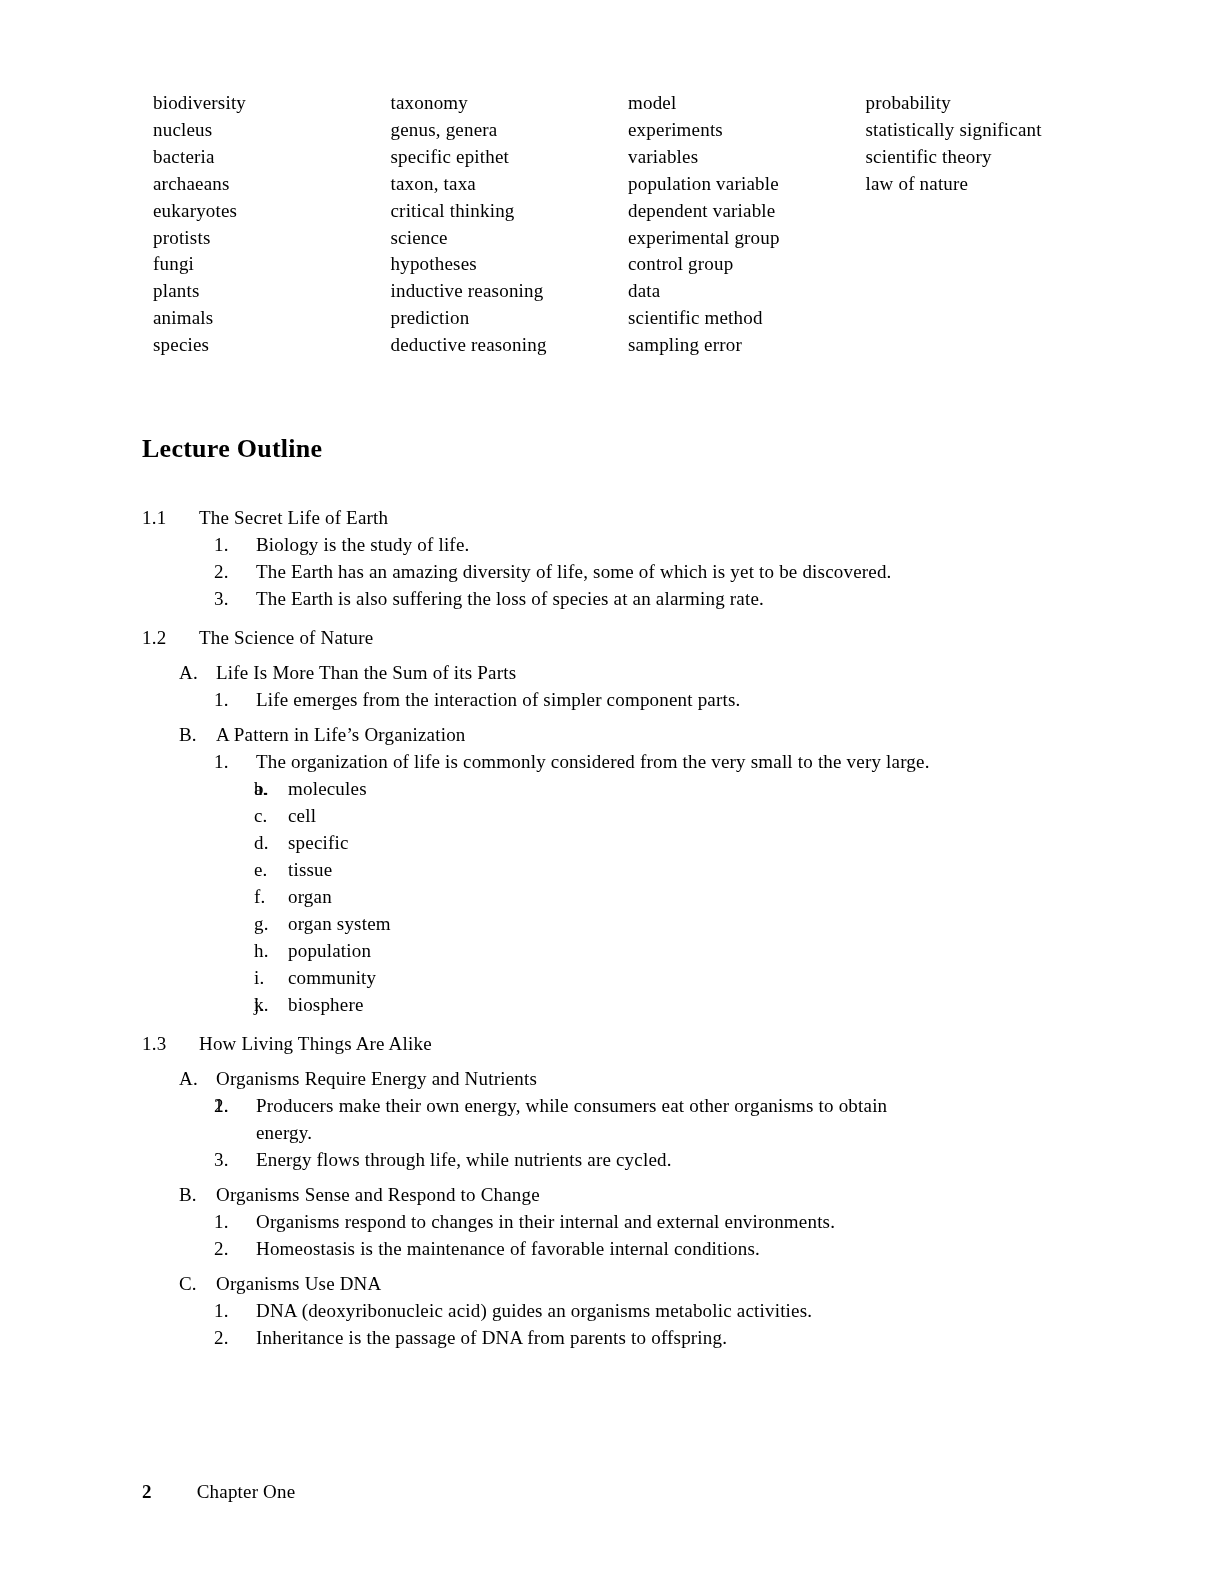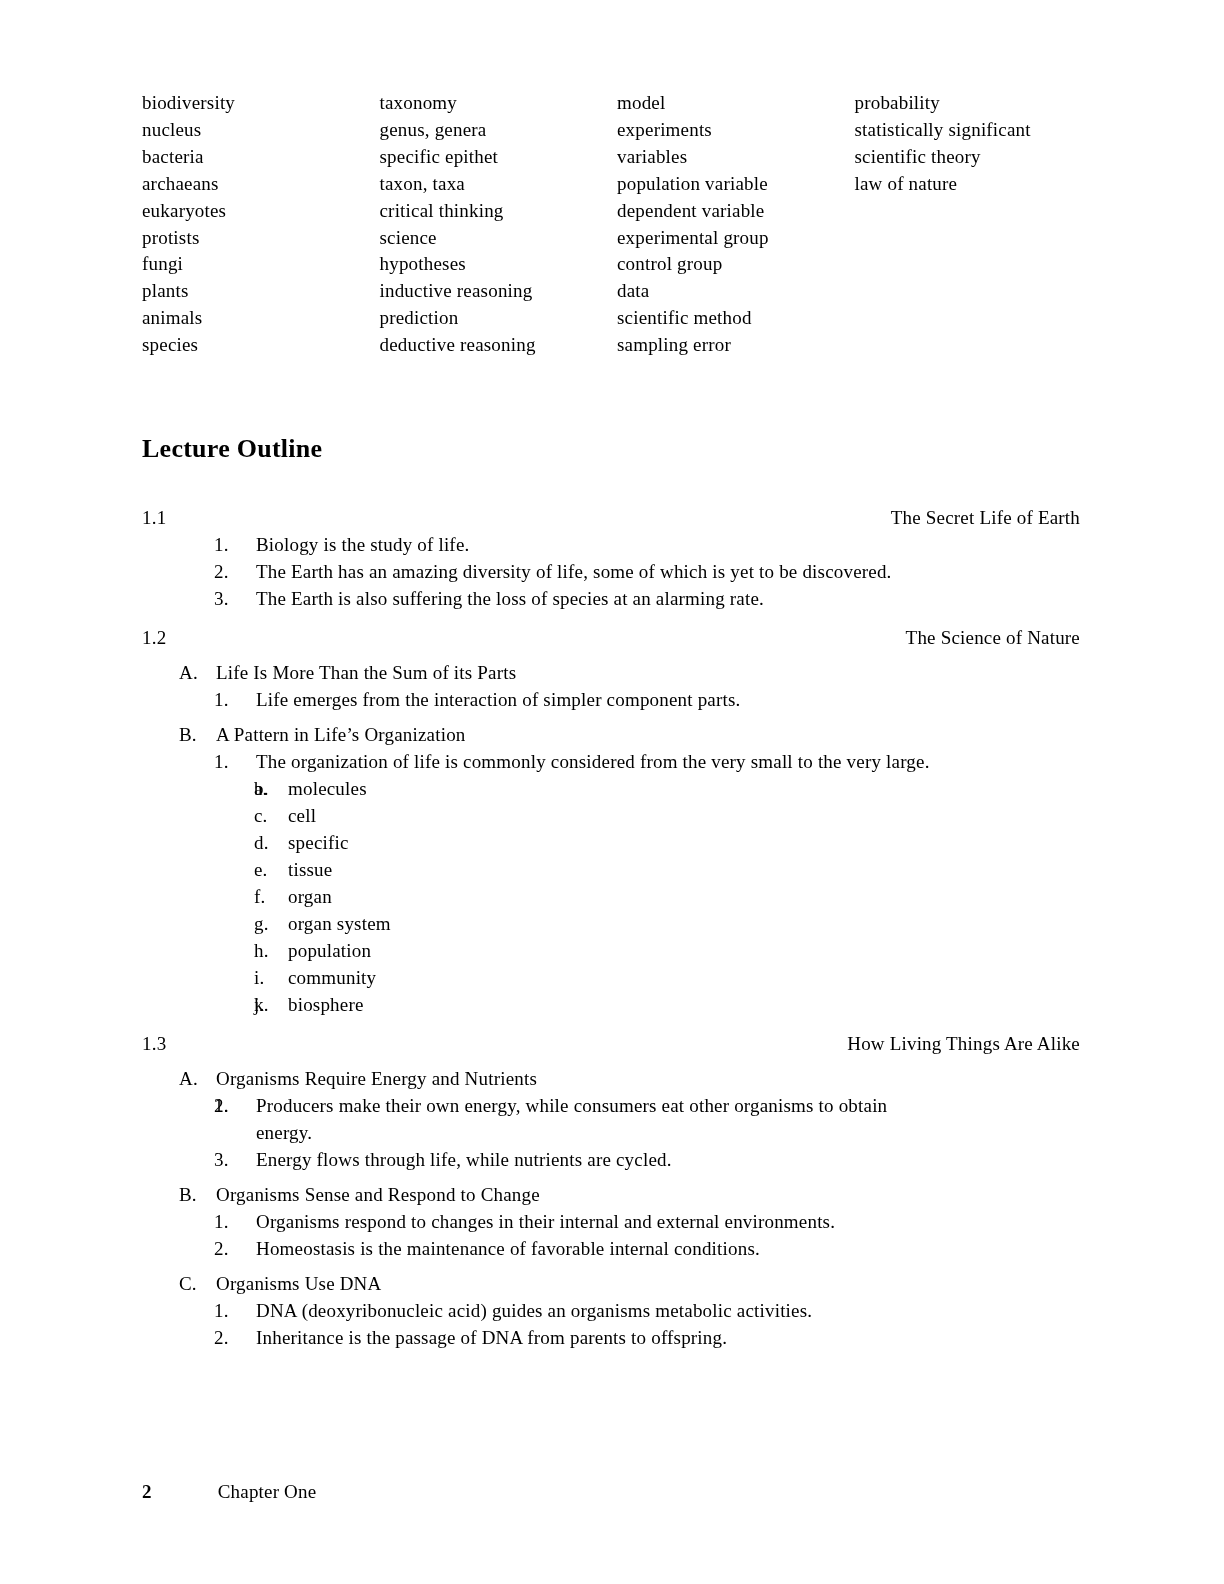--- a/index.html
+++ b/index.html
@@ -12,21 +12,21 @@
     font-family: "Liberation Serif", serif;
     color: #000000;
   }
   .page {
     position: relative;
     width: 100%;
     height: 100%;
     padding: 90px 144px 0 142px;
   }
   
-  .vocab { display: flex; }
+  .vocab { display: flex; margin-left: 11px; }
   .vocab-col { flex: 0 0 237.5px; }
   .vocab-col:last-child { flex: 1 1 auto; }
   .vocab-term {
     font-size: 19px;
     line-height: 26.9px;
     letter-spacing: 0.01em;
     white-space: nowrap;
   }
   
   .heading {
@@ -39,39 +39,39 @@
   
   .outline { padding-top: 26px; }
   .row {
     position: relative;
     font-size: 19px;
     line-height: 27px;
     letter-spacing: 0.01em;
   }
   .row .lab { position: absolute; top: 0; }
   .row .txt { display: block; white-space: nowrap; }
-  .row.section { padding-left: 57px; margin-top: 12px; text-align: right; }
+  .row.section { padding-left: 57px; margin-top: 12px; }
   .row.section .lab { left: 0; }
   .row.letter { padding-left: 74px; margin-top: 8px; }
   .row.letter .lab { left: 37px; }
   .row.num { padding-left: 114px; }
   .row.num .lab { left: 72px; }
   .row.subletter { padding-left: 146px; }
   .row.subletter .lab { left: 112px; }
   
   .footer {
     position: absolute;
     left: 142px;
     top: 1478px;
     font-size: 19px;
     line-height: 27px;
     letter-spacing: 0.01em;
   }
   .footer .pagenum { font-weight: bold; }
-  .footer .chapter { margin-left: 66px; }
+  .footer .chapter { margin-left: 45px; }
 </style>
 </head>
 <body>
 
 <div class="page">
 
   <div class="vocab">
       <div class="vocab-col">
         <div class="vocab-term">biodiversity</div>
         <div class="vocab-term">nucleus</div>

